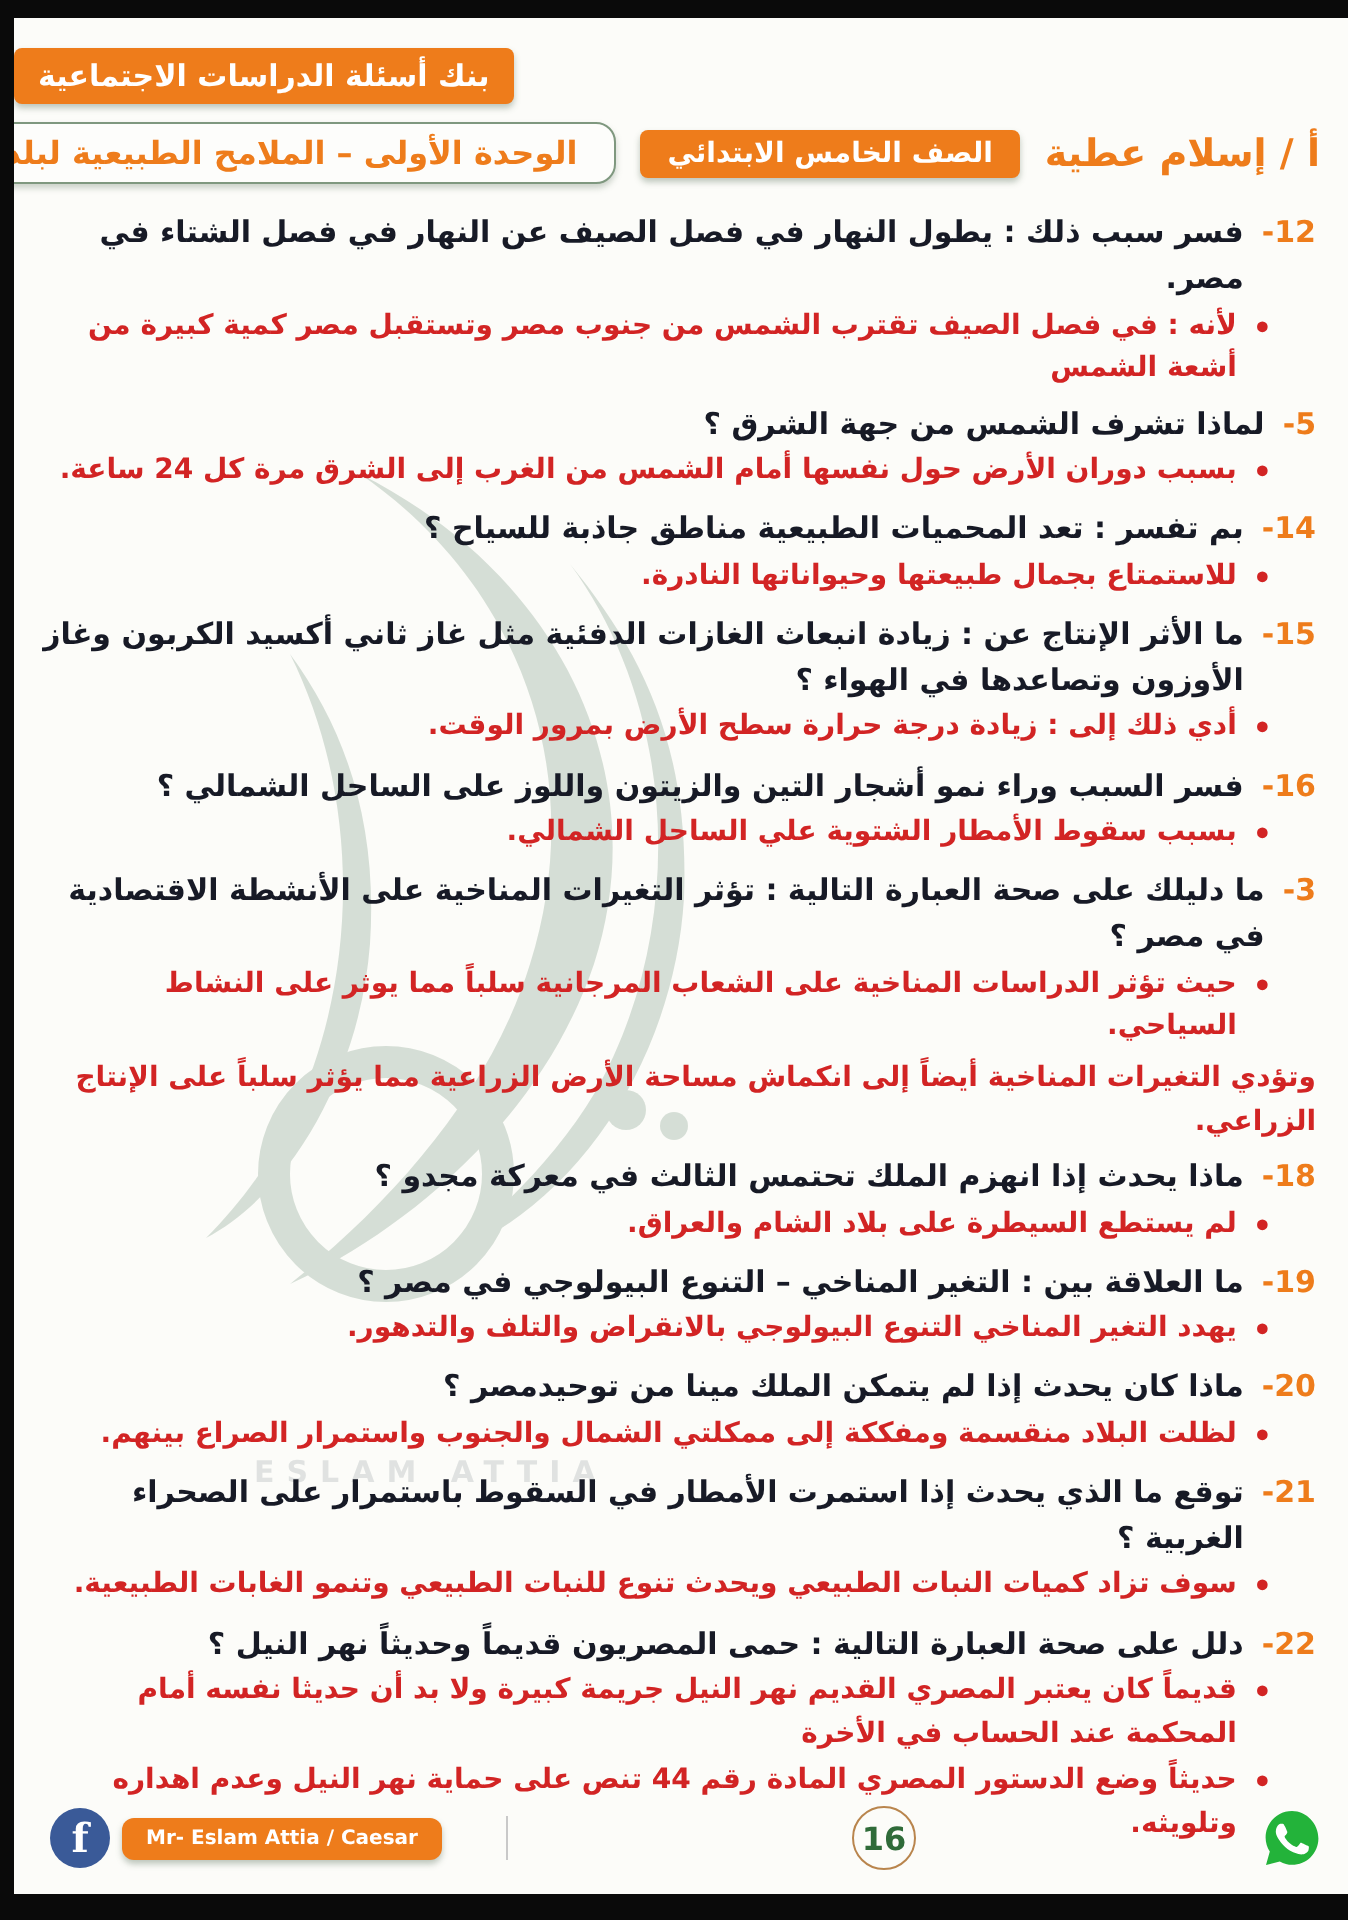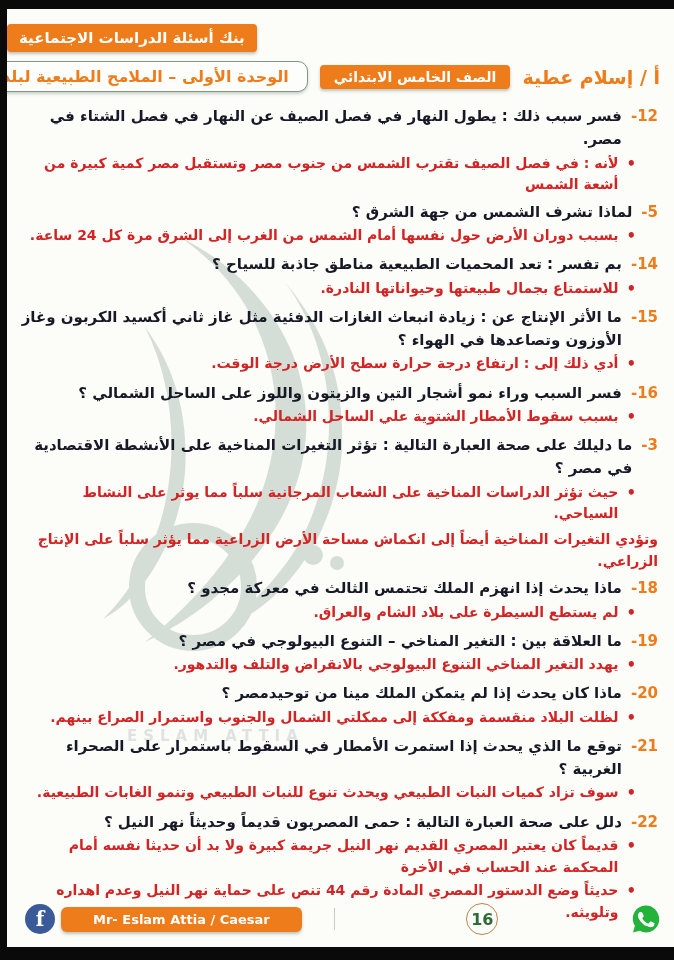--- a/index.html
+++ b/index.html
@@ -55,21 +55,21 @@
   .footer{
     position:absolute;left:18px;right:12px;bottom:8px;height:40px;
     display:flex;align-items:center;justify-content:space-between;direction:ltr;z-index:3;
   }
   .footer-left{display:flex;align-items:center;gap:6px;}
   .fb-icon{
     width:30px;height:30px;border-radius:50%;background:var(--facebook-blue);
     color:#fff;font-weight:bold;font-size:20px;display:flex;align-items:center;justify-content:center;
     font-family:"DejaVu Serif",serif;
   }
-  .fb-badge{font-size:13px;padding:5px 32px;border-radius:6px;}
+  .fb-badge{font-size:10px;padding:5px 12px;border-radius:6px;}
   .footer-divider{width:1px;height:22px;background:#c9c9c9;margin-left:26px;}
   .page-circle{
     width:32px;height:32px;border:1.6px solid var(--page-circle-border);border-radius:50%;
     display:flex;align-items:center;justify-content:center;
     color:var(--page-number-green);font-size:16px;font-weight:bold;background:transparent;
   }
   .footer-right{display:flex;align-items:center;gap:8px;}
   .phone{color:var(--accent-orange);font-weight:bold;font-size:17px;letter-spacing:.5px;}
   .wa-icon{width:32px;height:32px;}
 </style>
@@ -130,21 +130,21 @@
           <span class="a-text">للاستمتاع بجمال طبيعتها وحيواناتها النادرة.</span>
         </div>
       </div>
       <div class="qa-item">
         <div class="q-line">
           <span class="q-num">15-</span>
           <span class="q-text">ما الأثر الإنتاج عن : زيادة انبعاث الغازات الدفئية مثل غاز ثاني أكسيد الكربون وغاز الأوزون وتصاعدها في الهواء ؟</span>
         </div>
         <div class="a-line">
           <span class="bullet">•</span>
-          <span class="a-text">أدي ذلك إلى : ارتفاع درجة حرارة سطح الأرض درجة الوقت.</span>
+          <span class="a-text">أدي ذلك إلى : زيادة درجة حرارة سطح الأرض بمرور الوقت.</span>
         </div>
       </div>
       <div class="qa-item">
         <div class="q-line">
           <span class="q-num">16-</span>
           <span class="q-text">فسر السبب وراء نمو أشجار التين والزيتون واللوز على الساحل الشمالي ؟</span>
         </div>
         <div class="a-line">
           <span class="bullet">•</span>
           <span class="a-text">بسبب سقوط الأمطار الشتوية علي الساحل الشمالي.</span>

